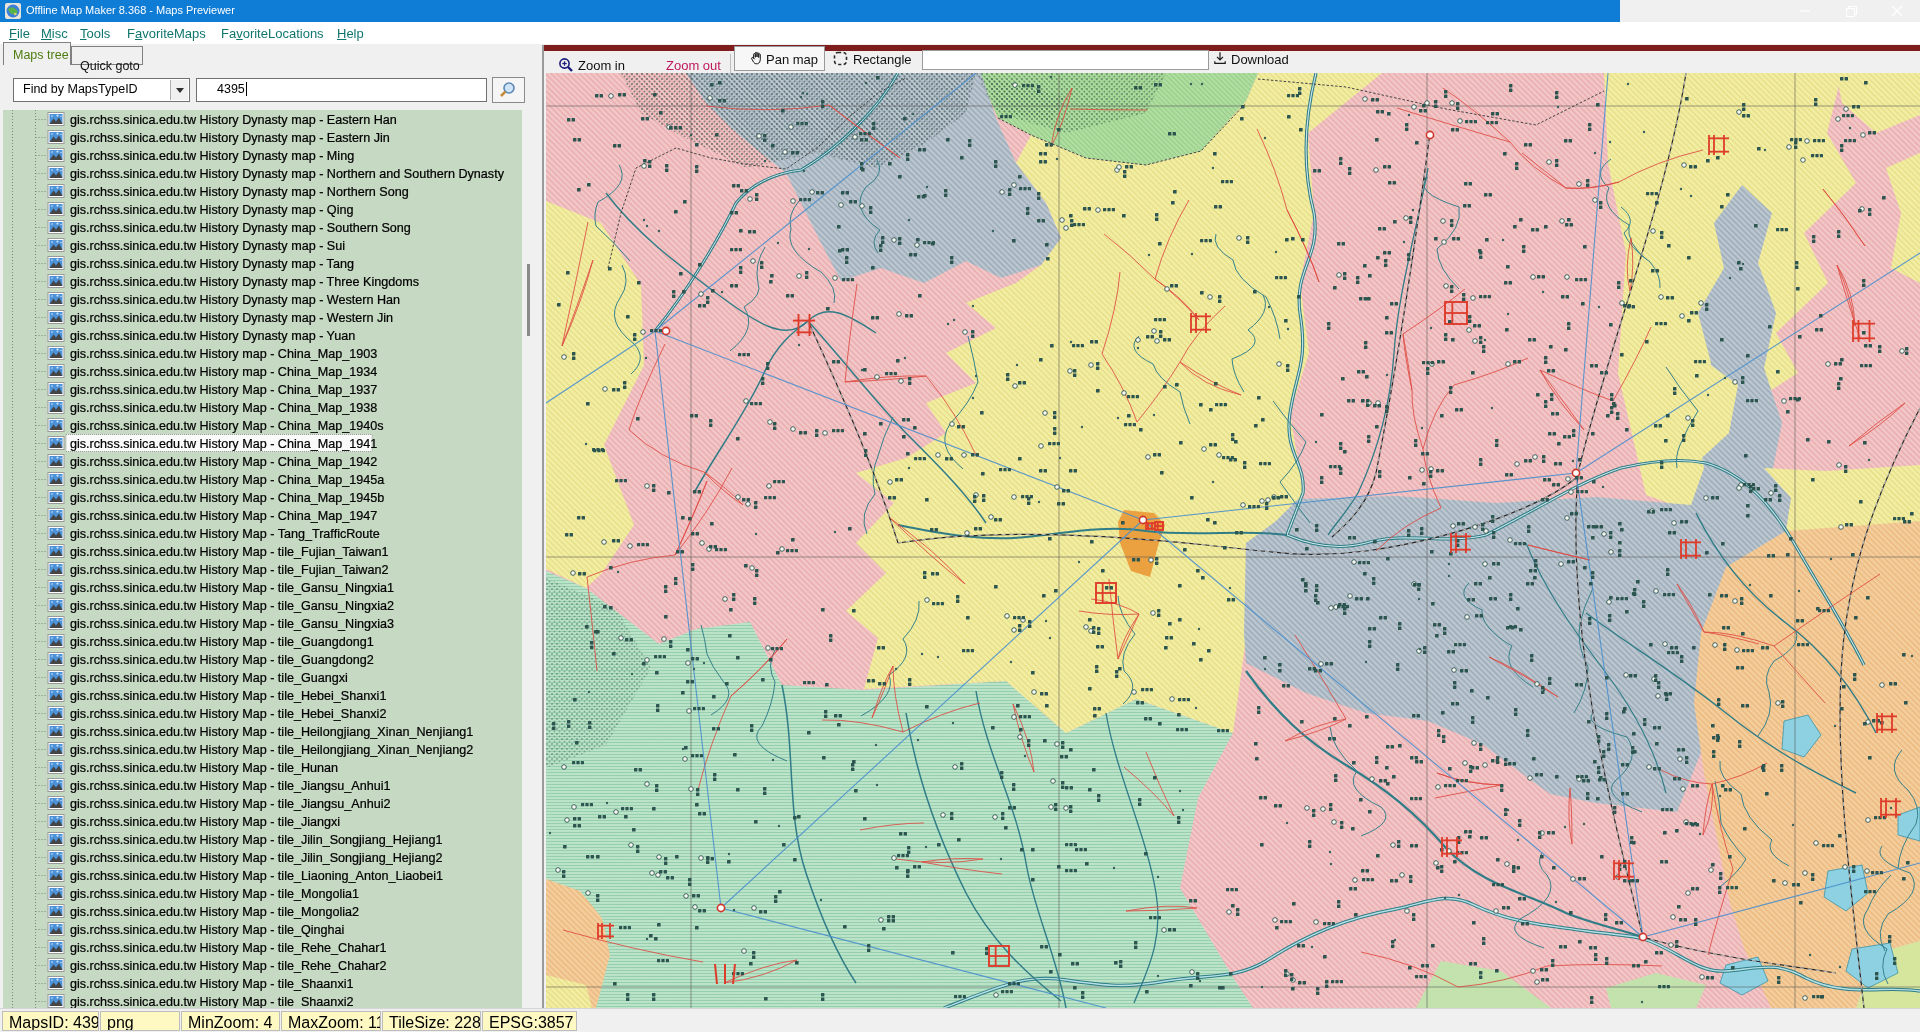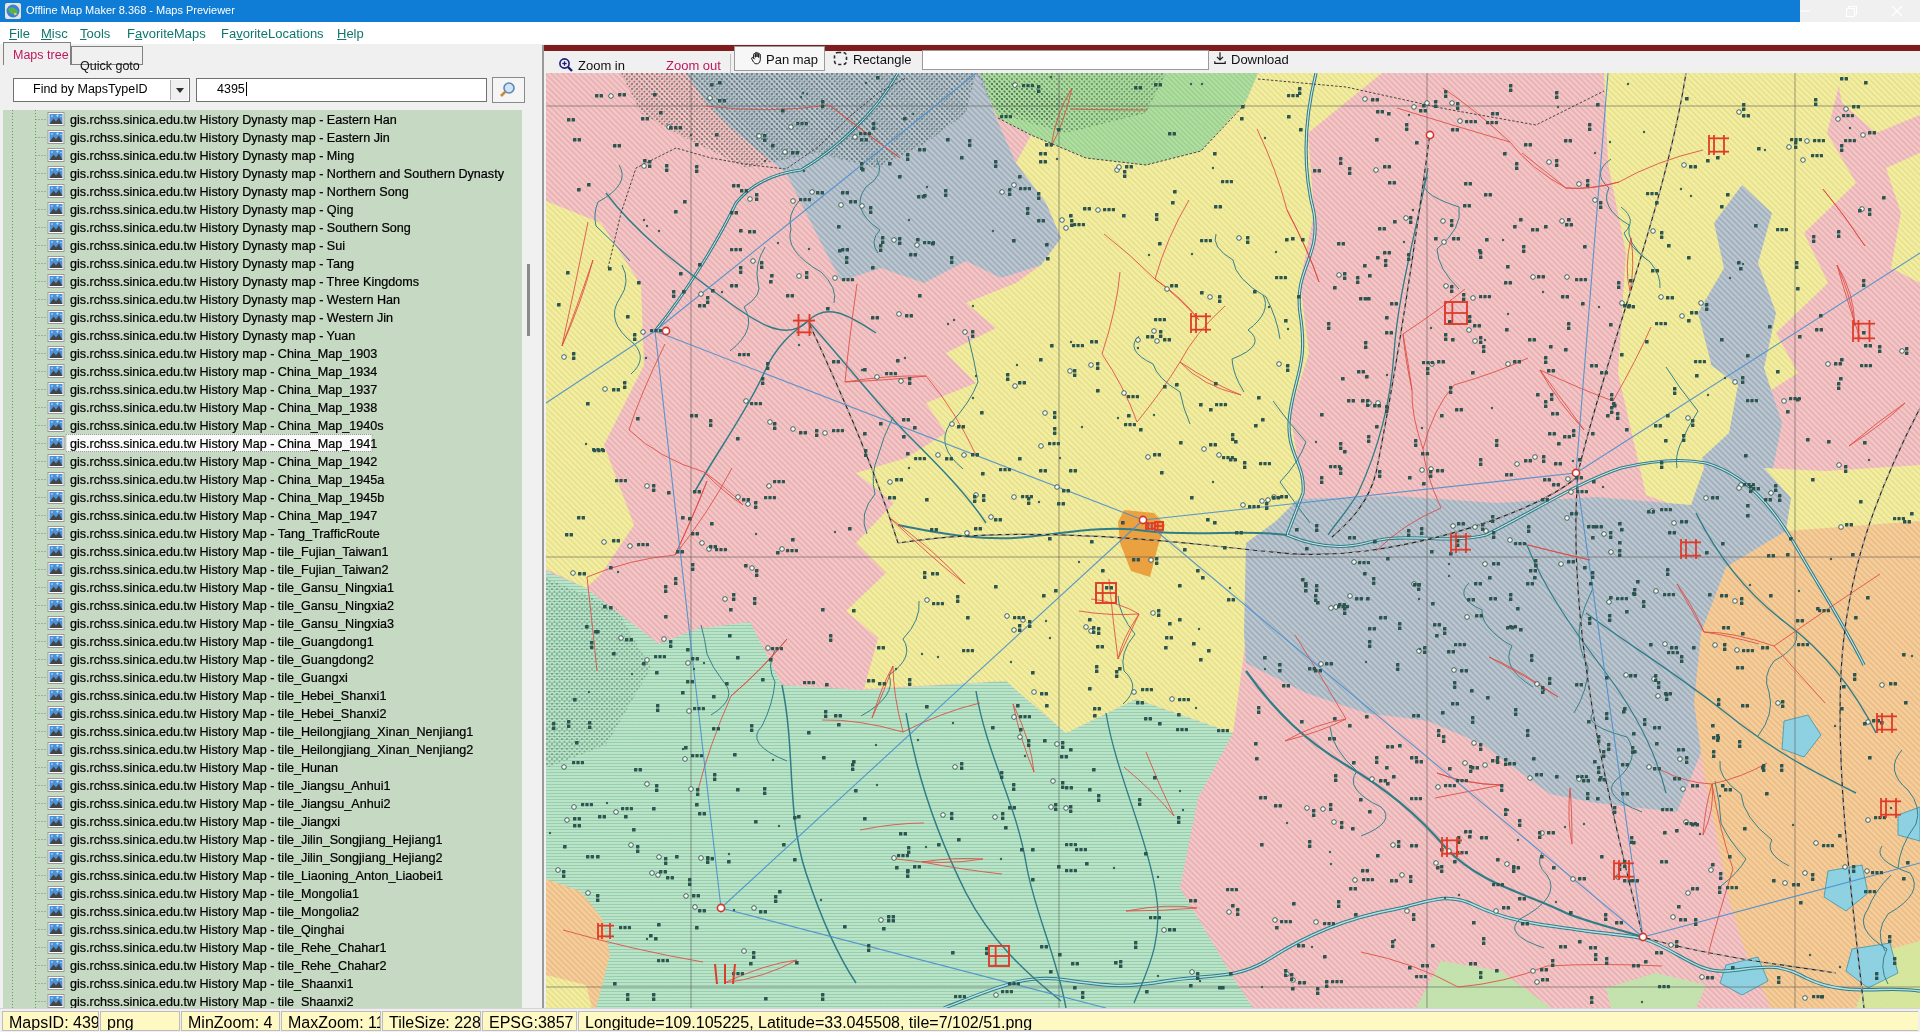--- a/index.html
+++ b/index.html
@@ -1,24 +1,24 @@
 <!DOCTYPE html>
 <html><head><meta charset="utf-8"><title>Offline Map Maker</title>
 <style>
 *{margin:0;padding:0;box-sizing:border-box}
 html,body{width:1920px;height:1032px;overflow:hidden;font-family:"Liberation Sans",sans-serif;background:#f0f0f0}
 .abs{position:absolute}
-#titlebar{left:0;top:0;width:1800px;height:22px;background:#0f7cd6;color:#fff}
+#titlebar{left:0;top:0;width:1620px;height:22px;background:#0f7cd6;color:#fff}
 #titlebar .t{position:absolute;left:26px;top:4px;font-size:11px;letter-spacing:0}
 #menubar{left:0;top:22px;width:1920px;height:23px;background:#fff;border-bottom:1px solid #f0f0f0}
 .mi{position:absolute;top:4px;font-size:13px;color:#0f766e}
 .mi u{text-decoration:underline}
 #leftpanel{left:0;top:45px;width:542px;height:963px;background:#f0f0f0}
-.tab{position:absolute;font-size:12.5px;color:#be185d;background:#f0f0f0}
-#combo{position:absolute;left:13px;top:33px;width:177px;height:24px;background:#fff;border:1px solid #707070;font-size:12.5px;padding:3px 0 0 19px}
+.tab{position:absolute;font-size:12.5px;color:#4d7c0f;background:#f0f0f0}
+#combo{position:absolute;left:13px;top:33px;width:177px;height:24px;background:#fff;border:1px solid #707070;font-size:12.5px;padding:3px 0 0 9px}
 #combo .arr{position:absolute;right:1px;top:1px;width:18px;height:20px;background:#f0f0f0;border-left:1px solid #b0b0b0}
 #combo .arr:after{content:"";position:absolute;left:5px;top:8px;border:4px solid transparent;border-top:5px solid #303030}
 #finput{position:absolute;left:196px;top:33px;width:291px;height:24px;background:#fff;border:1px solid #707070;font-size:12.5px;padding:3px 0 0 20px}
 #sbtn{position:absolute;left:492px;top:32px;width:33px;height:26px;background:#f5f5f5;border:1px solid #8a8a8a}
 #treebg{position:absolute;left:3px;top:65px;width:519px;height:898px;background:#c6d9c3}
 #thumb{position:absolute;left:527px;top:219px;width:3px;height:72px;background:#8a8a8a}
 #splitter{position:absolute;left:542px;top:45px;width:2px;height:963px;background:#9a9a9a}
 #toolbar{left:544px;top:45px;width:1376px;height:24px;background:#f0f0f0;border-top:6px solid #7f1d1d}
 .tbtxt{position:absolute;top:7px;font-size:13px;color:#111}
 #tinput{position:absolute;left:922px;top:50px;width:287px;height:20px;background:#fff;border:1px solid #9a9a9a}
@@ -2173,13 +2173,12 @@
       </filter>
 <rect width="1374" height="935" filter="url(#nz)" opacity="0.06"></rect>
     </svg></div>
 <div class="abs" id="statusbar">
  <span class="sp" style="left:2px;width:97px">MapsID: 4395</span>
  <span class="sp" style="left:100px;width:80px">png</span>
  <span class="sp" style="left:181px;width:99px">MinZoom: 4</span>
  <span class="sp" style="left:281px;width:100px">MaxZoom: 11</span>
  <span class="sp" style="left:382px;width:99px">TileSize: 228</span>
  <span class="sp" style="left:482px;width:95px">EPSG:3857</span>
- <span class="sp" style="left:578px;width:1340px;border-right:none">Longitude=109.105225, Latitude=33.045508, tile=7/102/51.png</span>
 </div>
 </body></html>

